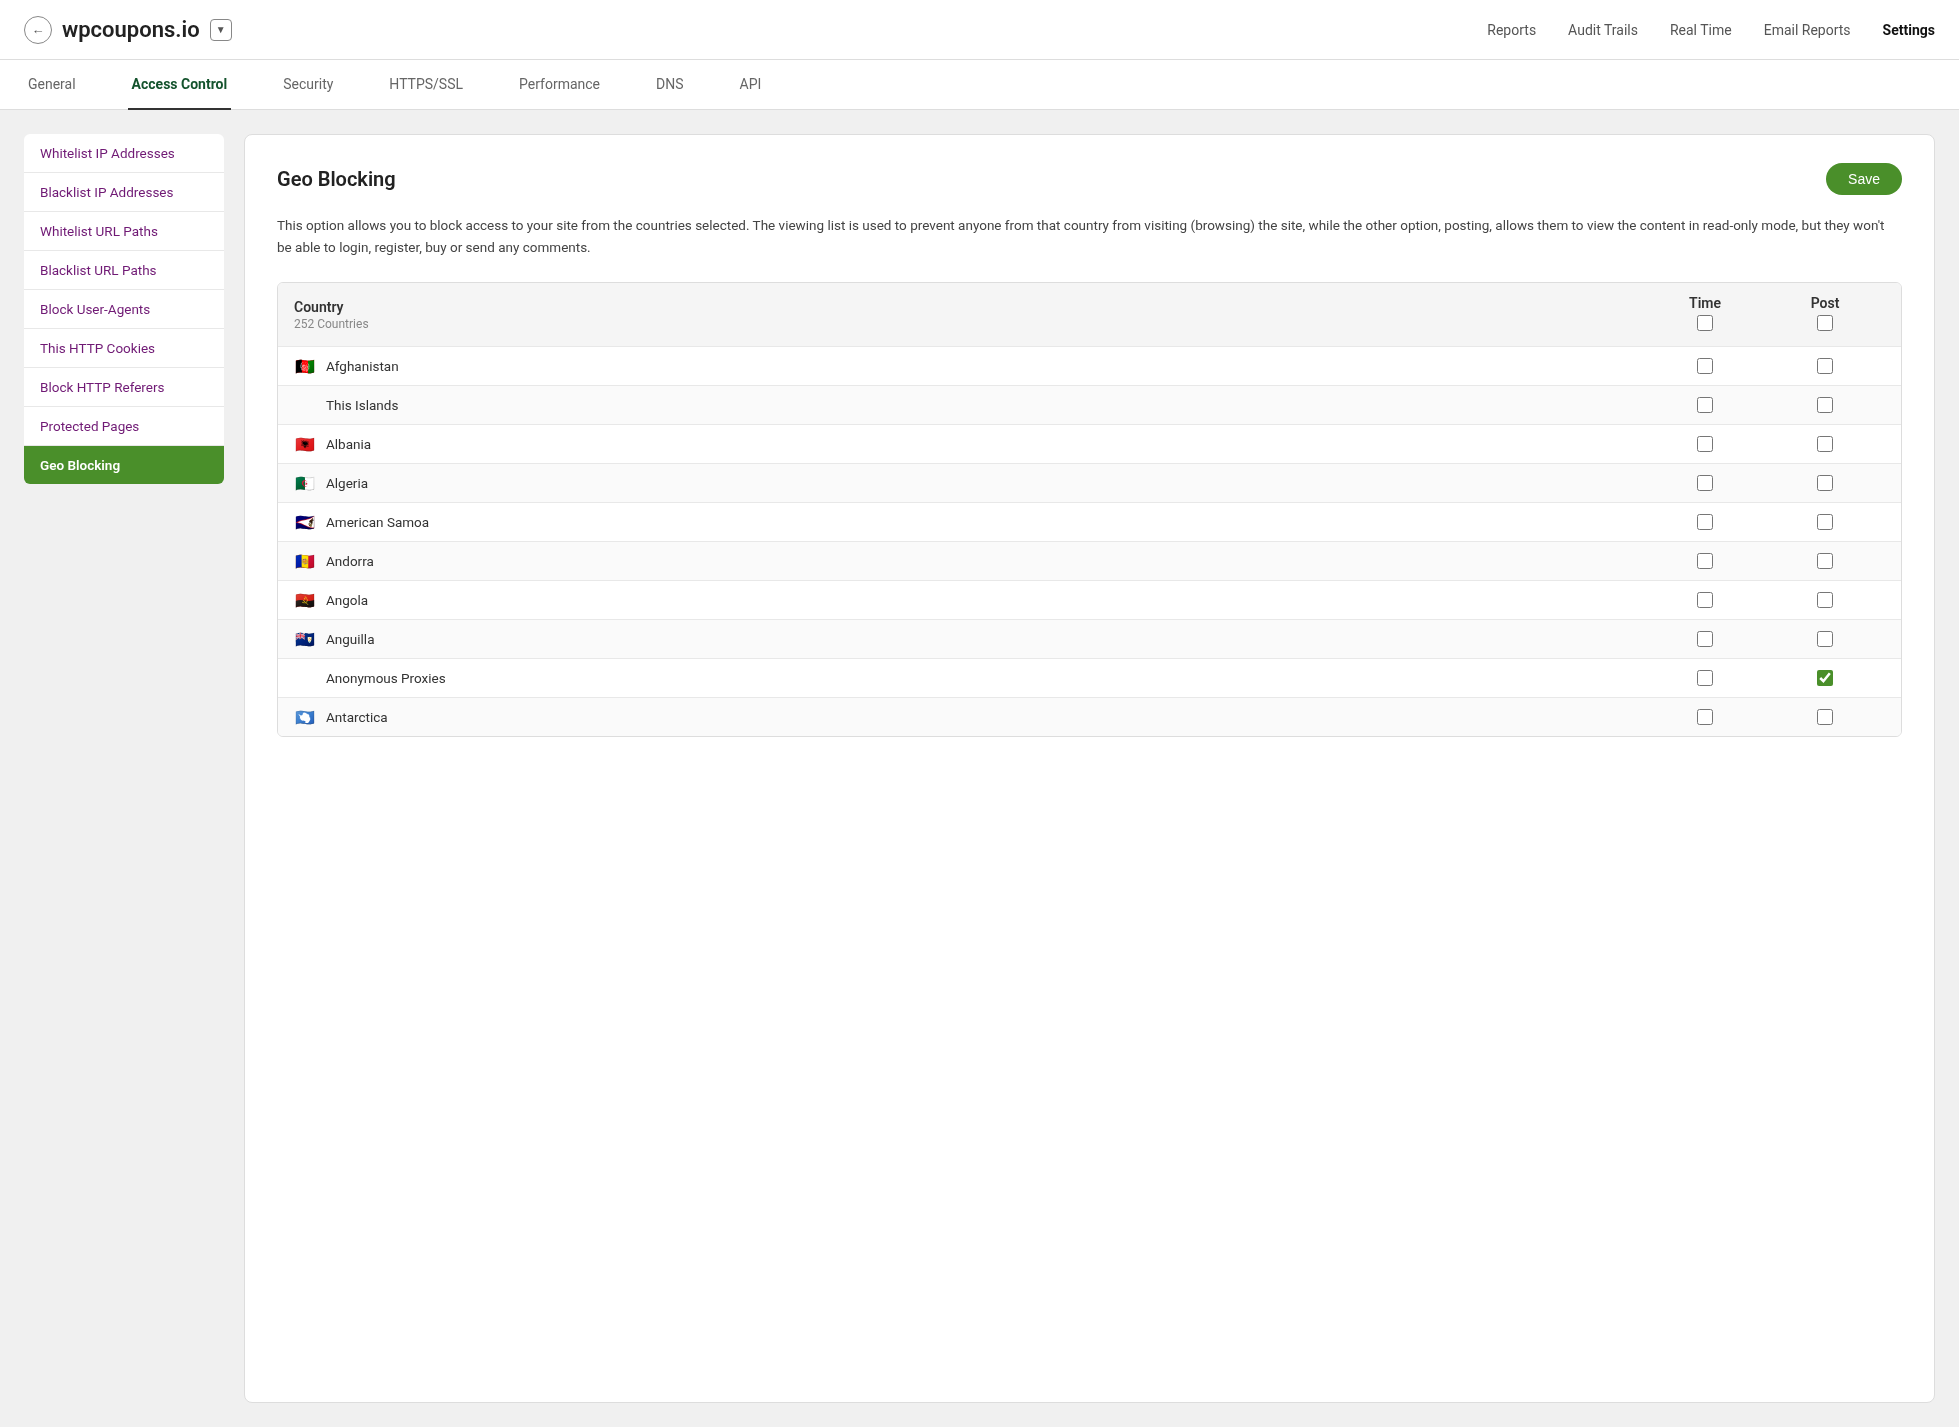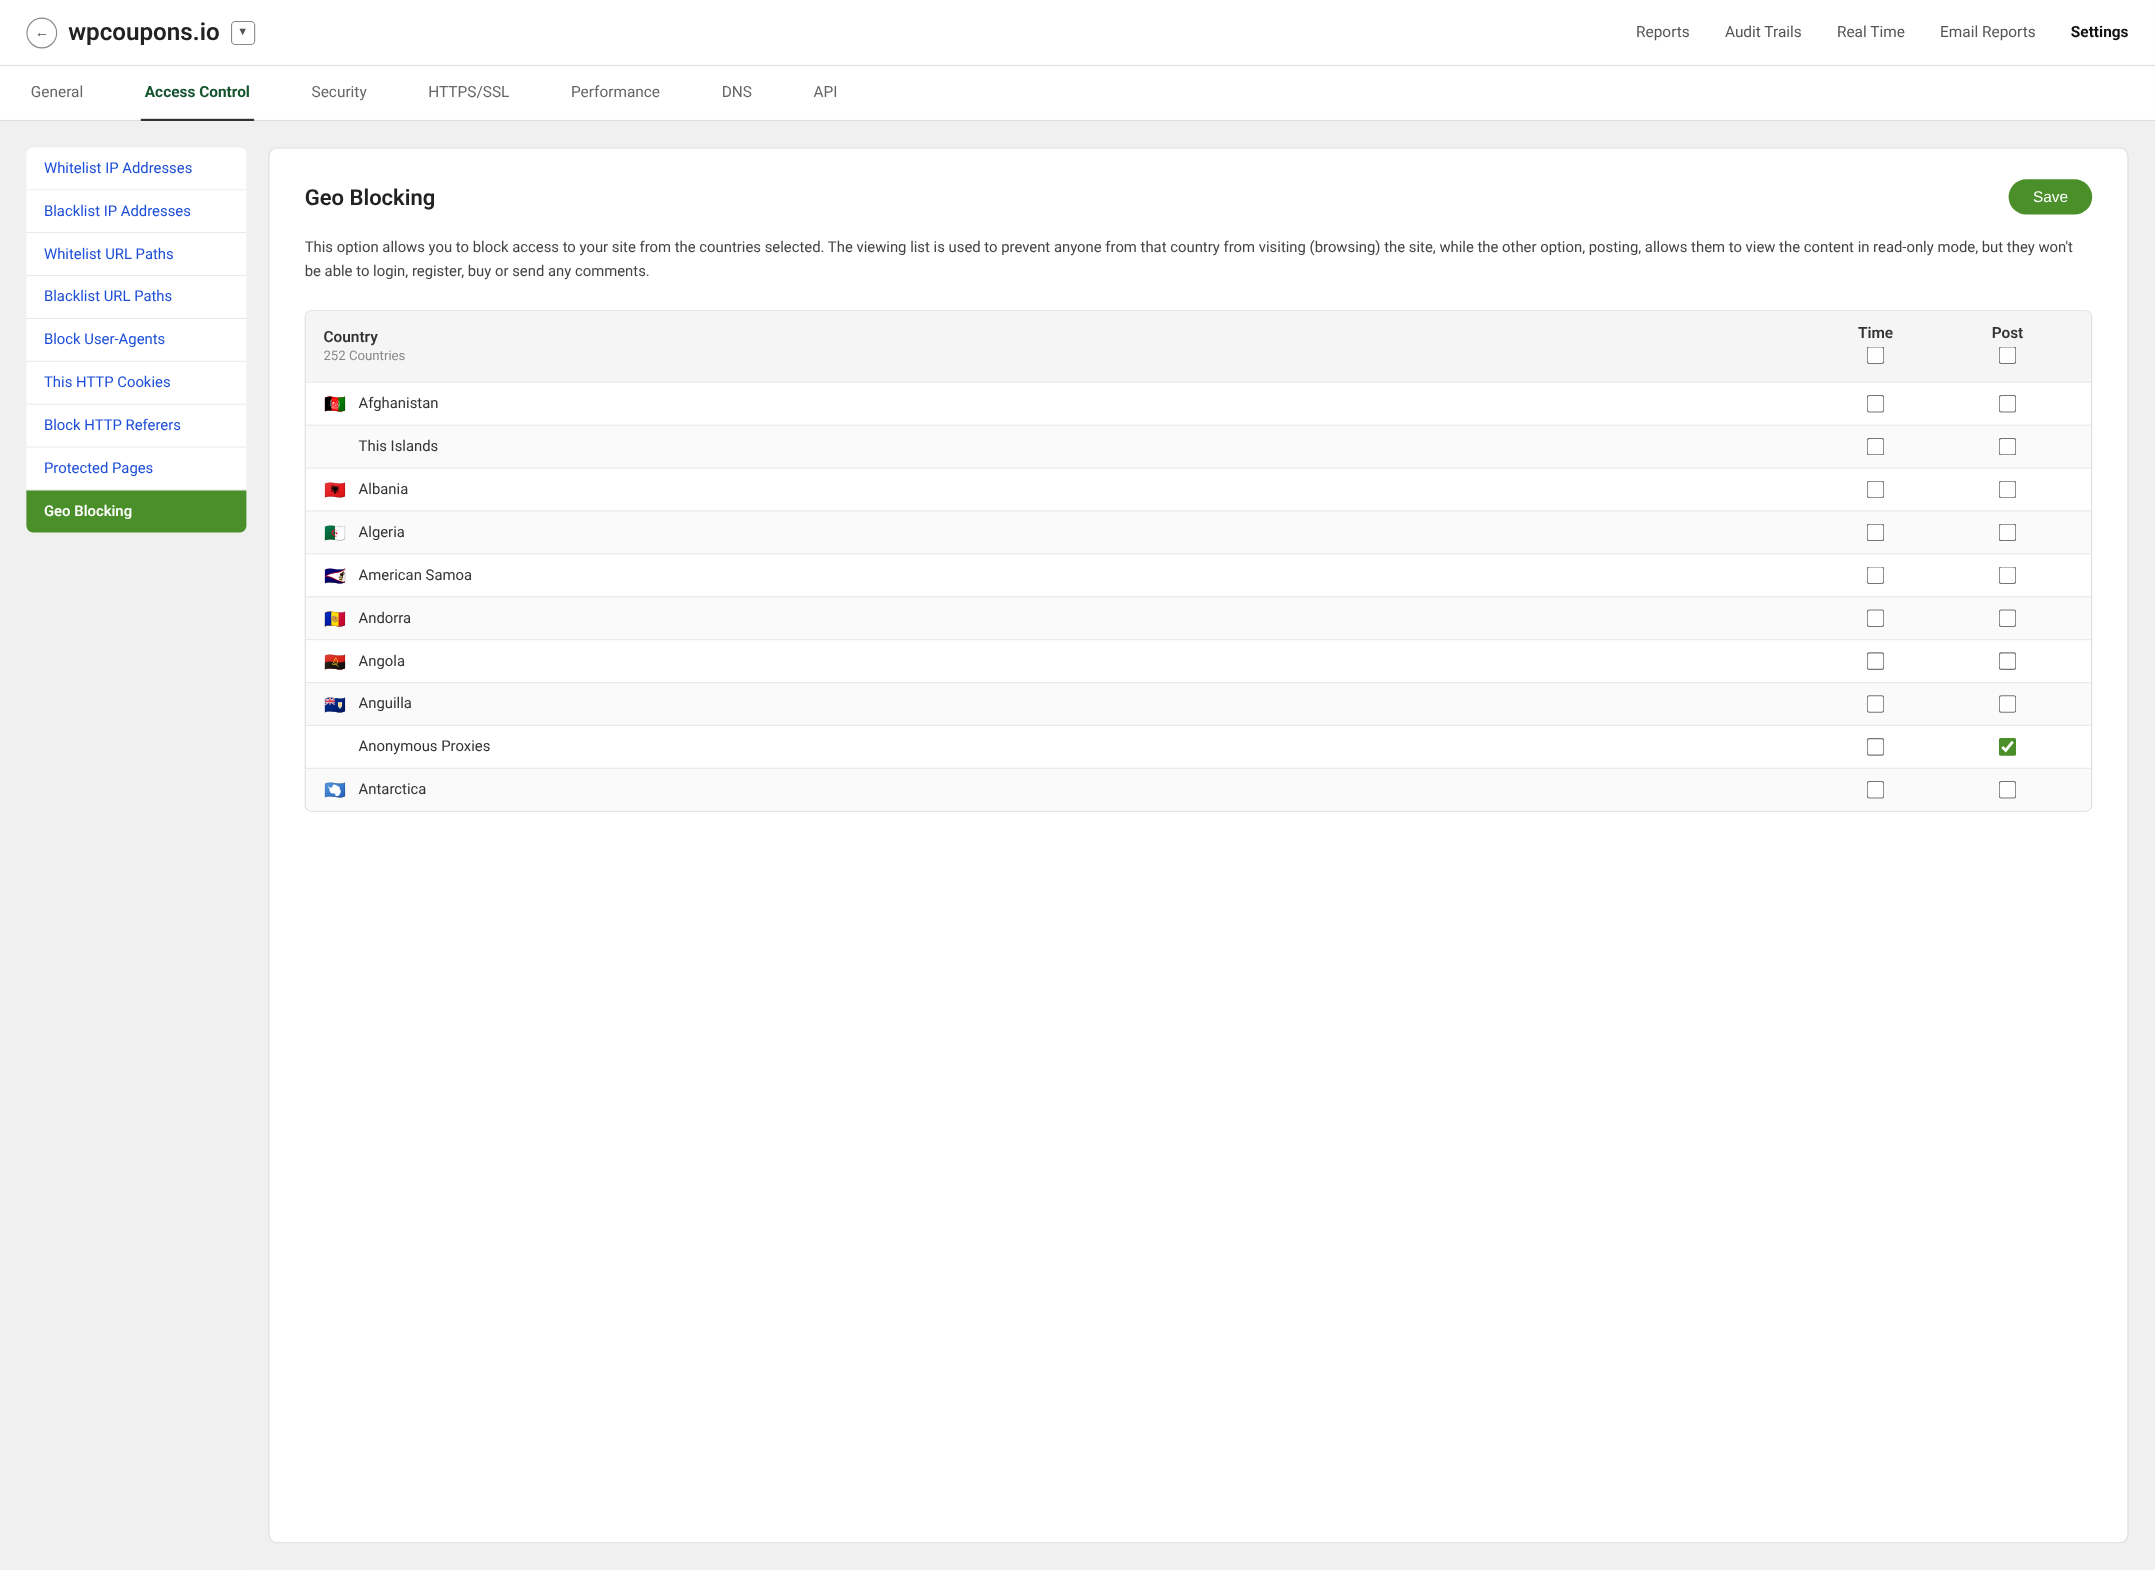--- a/index.html
+++ b/index.html
@@ -94,21 +94,21 @@
 
     
     .sidebar {
       width: 200px;
       flex-shrink: 0;
     }
     .sidebar-item {
       background: #fff;
       padding: 11px 16px;
       font-size: 13.5px;
-      color: #1d4ed8;
+      color: #701a75;
       cursor: pointer;
       border-bottom: 1px solid #e8e8e8;
     }
     .sidebar-item:first-child { border-radius: 6px 6px 0 0; }
     .sidebar-item:last-child { border-radius: 0 0 6px 6px; border-bottom: none; }
     .sidebar-item.active {
       background: #4a8f2a;
       color: #fff;
       font-weight: 600;
     }

